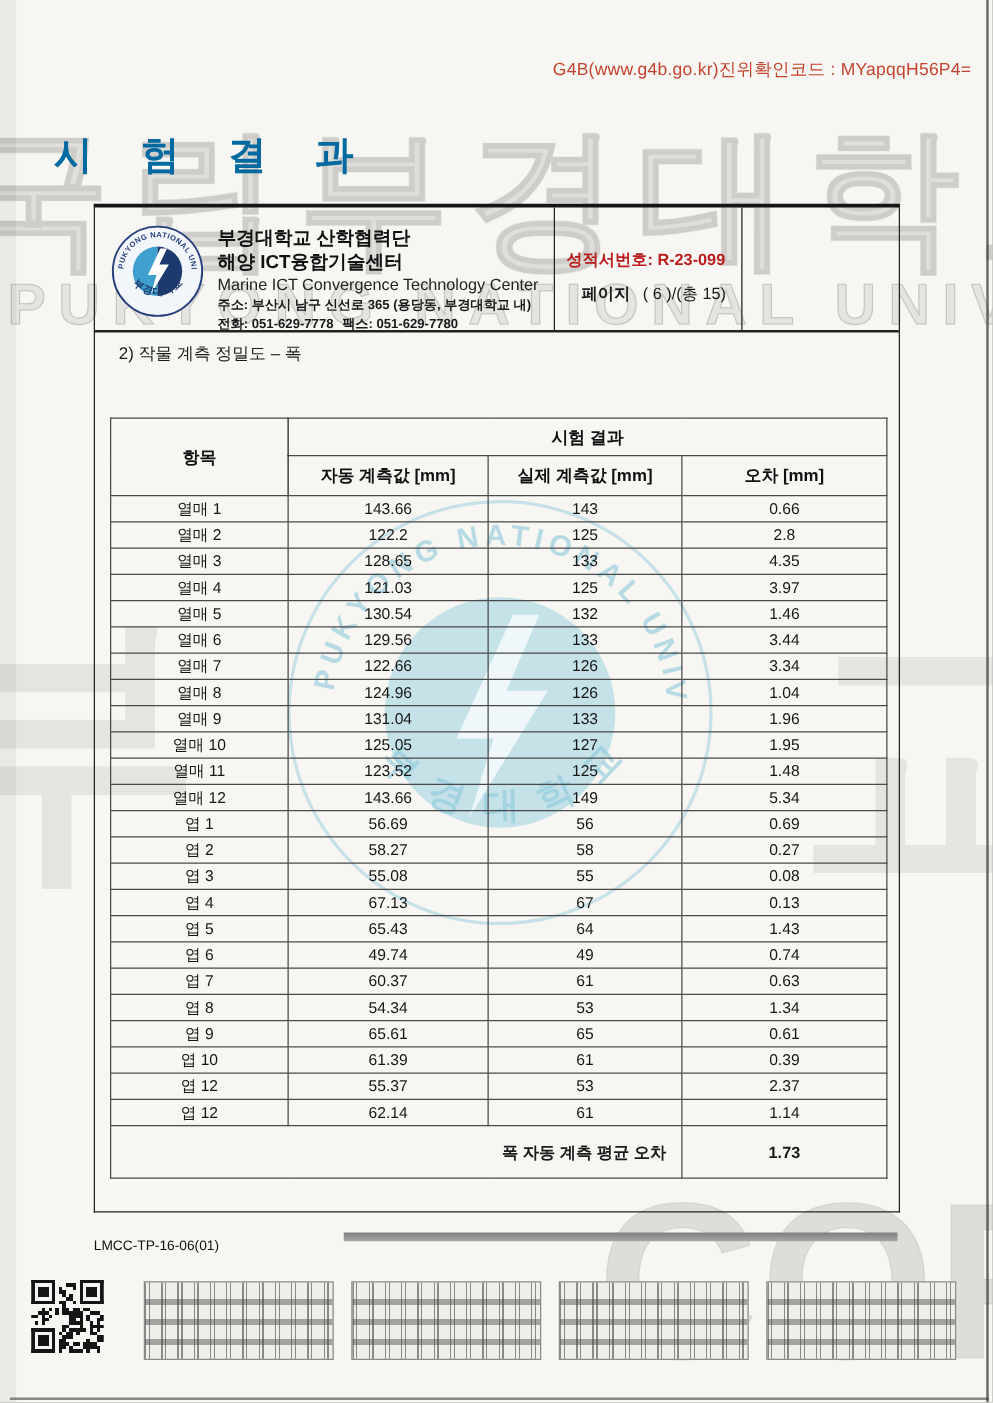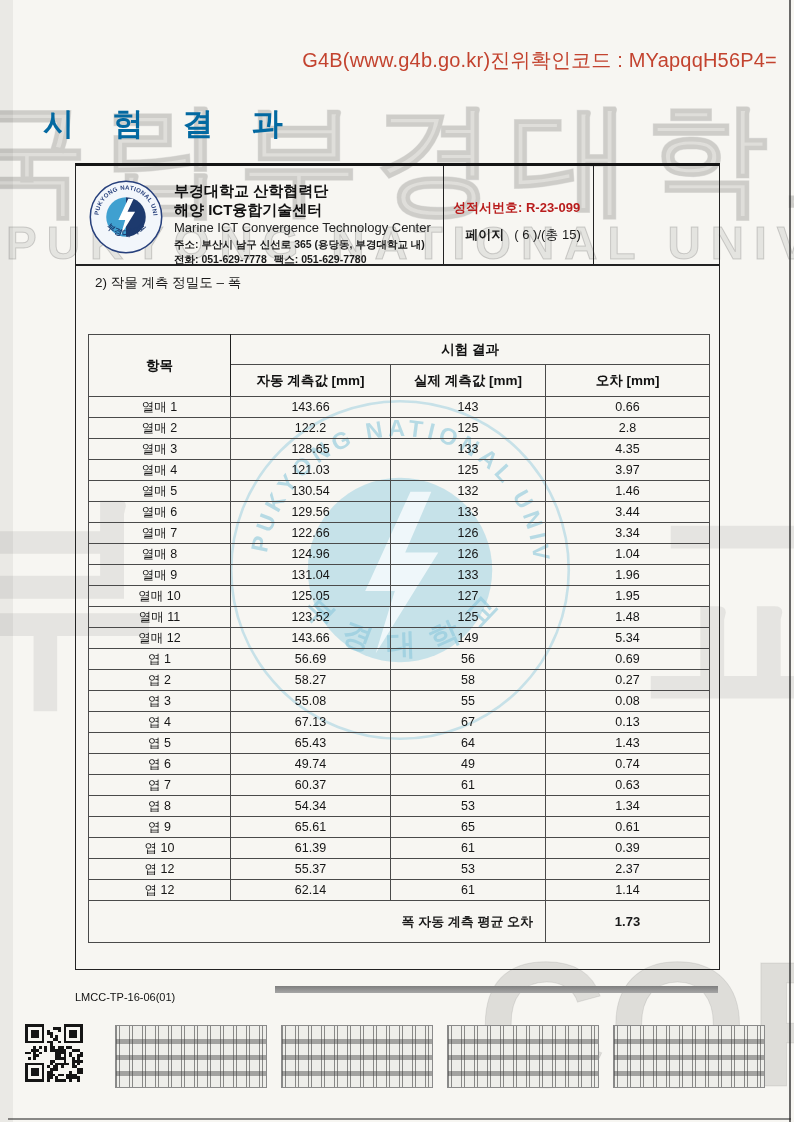--- a/index.html
+++ b/index.html
@@ -27,21 +27,21 @@
   .wm-frag-left{top:438px; left:-72px;}
   .wm-frag-right{top:448px; right:-78px;}
   .wm-copy{
     top:922px; left:478px; font-size:178px; font-weight:800; letter-spacing:2px;
     color:rgba(55,55,55,.13); -webkit-text-stroke:1px rgba(55,55,55,.10);
   }
   .wm-seal{position:absolute; left:226px; top:396px; width:348px; height:348px; z-index:0; pointer-events:none;}
   
   .red-code{
     position:absolute; top:47px; right:17px; z-index:2;
-    font-size:20px; letter-spacing:.2px;
+    font-size:14px; letter-spacing:.2px;
   }
   
   .doc-title{
     position:absolute; top:103px; left:0; width:100%; z-index:2;
     font-size:31px; font-weight:700; letter-spacing:15px; text-indent:15px; color:#0369a1;padding-left:28px;
   }
   
   .frame{
     position:absolute; left:75px; top:163px; width:645px; height:807px; z-index:2;
     border:1.5px solid #222; border-top:3px solid #151515;

